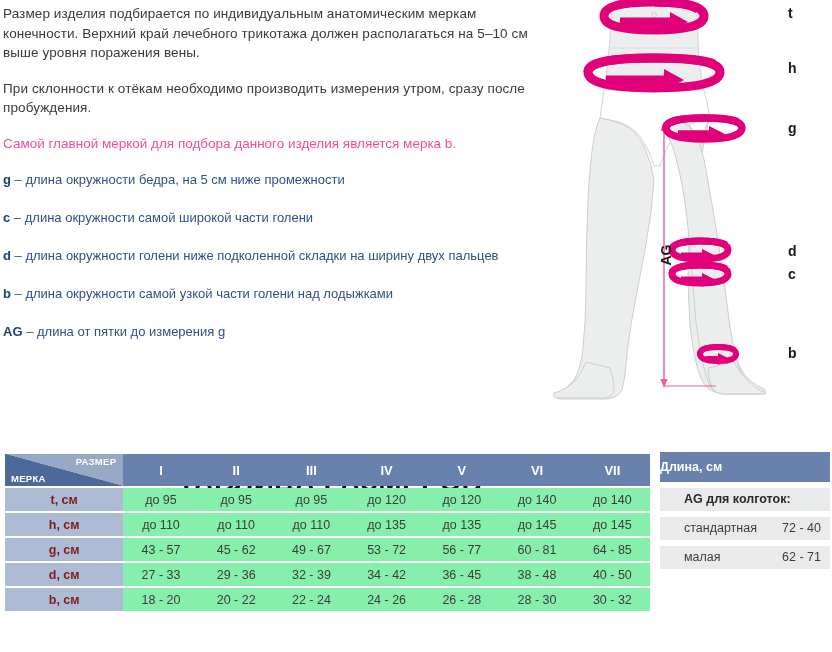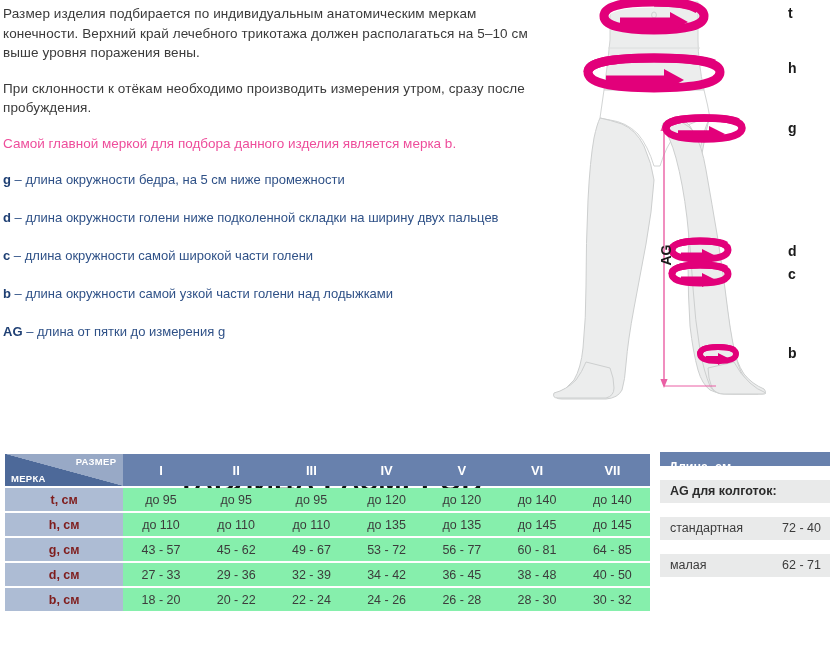--- a/index.html
+++ b/index.html
@@ -114,32 +114,31 @@
     color:#3c3c3c;
   }
 
   
   #side-table { position:absolute; left:660px; top:0; width:170px; }
   .side-head {
     background:#6881ad;
     color:#ffffff;
     font-size:12.5px;
     font-weight:bold;
-    height:14px;
+    height:30px;
     line-height:30px;
-    padding-left:9px;
   }
   .side-row {
     background:#e9eaea;
     height:23px;
     line-height:23px;
-    margin-top:14px;
+    margin-top:6px;
     font-size:12.5px;
     color:#3c3c3c;
-    padding:0 9px 0 10px;
+    padding:0 9px 0 24px;
     display:flex;
     justify-content:space-between;
   }
   .side-row.title-row { font-weight:bold; color:#2a2a2a; }
   .side-row .sv { color:#3c3c3c; }
   #side-divider {
     position:absolute; left:654px; top:0; width:2px; height:112px; background:#ffffff;
   }
 </style>
 </head>
@@ -152,28 +151,28 @@
     <p class="para">При склонности к отёкам необходимо производить измерения утром, сразу после пробуждения.</p>
     <p class="para-highlight">Самой главной меркой для подбора данного изделия является мерка b.</p>
 
     <ul class="mlist">
       <li class="mrow">
         <span class="mkey">g</span>
         <span class="mdash">–</span>
         <span>длина окружности бедра, на 5 см ниже промежности</span>
       </li>
       <li class="mrow">
+        <span class="mkey">c</span>
+        <span class="mdash">–</span>
+        <span>длина окружности самой широкой части голени</span>
+      </li>
+      <li class="mrow">
         <span class="mkey">d</span>
         <span class="mdash">–</span>
         <span>длина окружности голени ниже подколенной складки на ширину двух пальцев</span>
-      </li>
-      <li class="mrow">
-        <span class="mkey">c</span>
-        <span class="mdash">–</span>
-        <span>длина окружности самой широкой части голени</span>
       </li>
       <li class="mrow">
         <span class="mkey">b</span>
         <span class="mdash">–</span>
         <span>длина окружности самой узкой части голени над лодыжками</span>
       </li>
       <li class="mrow">
         <span class="mkey">AG</span>
         <span class="mdash">–</span>
         <span>длина от пятки до измерения g</span>

